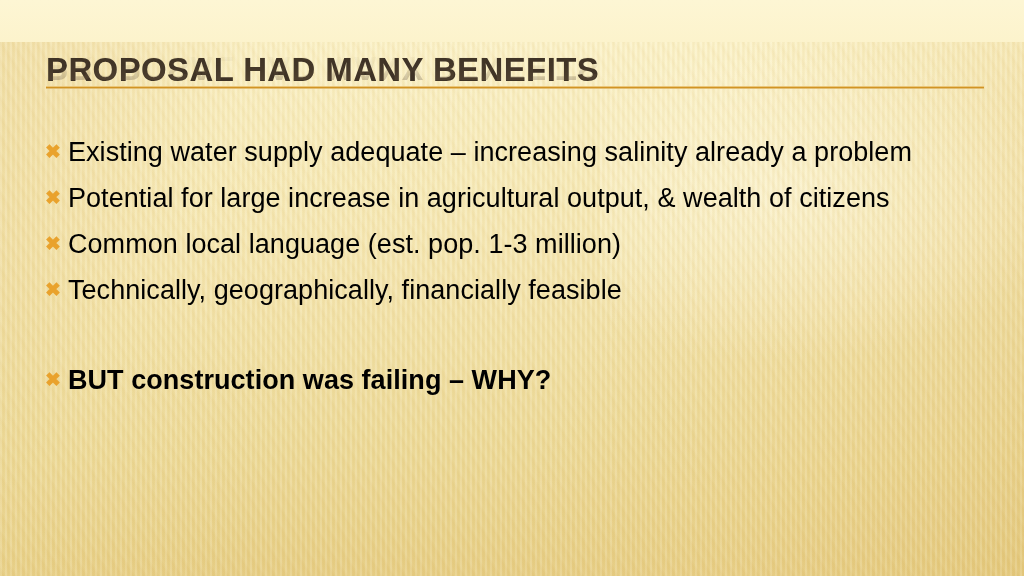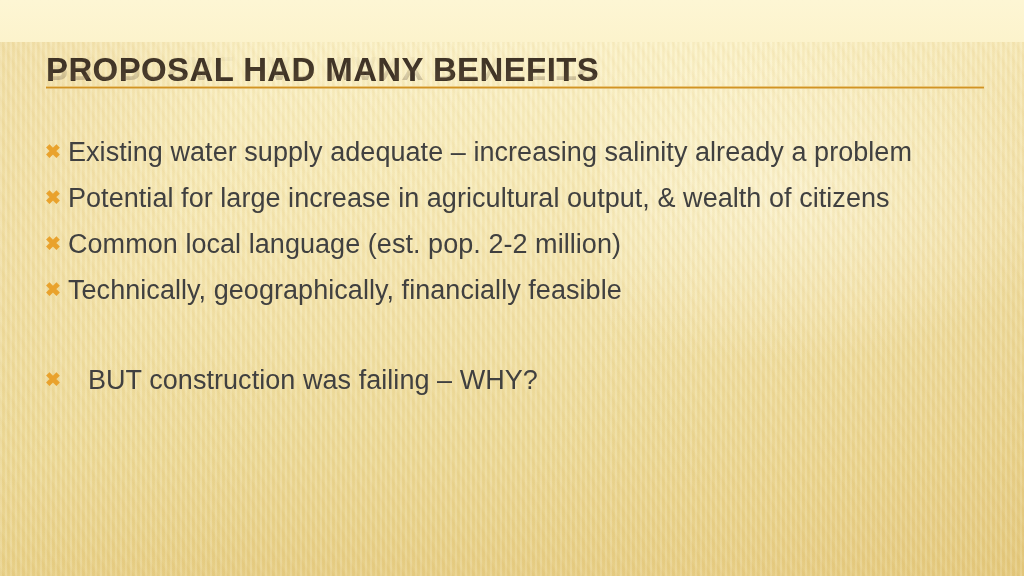--- a/index.html
+++ b/index.html
@@ -189,28 +189,27 @@
     text-align: left;
     padding-left: 5px;
     box-sizing: border-box;
   }
 
   .bullet-text {
     flex: 1 1 auto;
     font-family: "Liberation Sans", sans-serif;
     font-size: 27px;
     line-height: 44px;
-    color: #404040;
+    color: #000000;
     letter-spacing: 0.05px;
     max-width: 900px;
   }
 
   .bullet-row.emph .bullet-text {
-    font-weight: normal;
-    margin-left: 20px;
+    font-weight: bold;
   }
 
   .spacer-row {
     height: 44px;
   }
 </style>
 </head>
 <body>
 
 <div id="slide">
@@ -236,21 +235,21 @@
       <span class="bullet-text">Existing water supply adequate – increasing salinity already a problem</span>
     </div>
 
     <div class="bullet-row">
       <span class="bullet-mark">✖</span>
       <span class="bullet-text">Potential for large increase in agricultural output, &amp; wealth of citizens</span>
     </div>
 
     <div class="bullet-row">
       <span class="bullet-mark">✖</span>
-      <span class="bullet-text">Common local language (est. pop. 2-2 million)</span>
+      <span class="bullet-text">Common local language (est. pop. 1-3 million)</span>
     </div>
 
     <div class="bullet-row">
       <span class="bullet-mark">✖</span>
       <span class="bullet-text">Technically, geographically, financially feasible</span>
     </div>
 
     <div class="spacer-row"></div>
 
     <div class="bullet-row emph">

